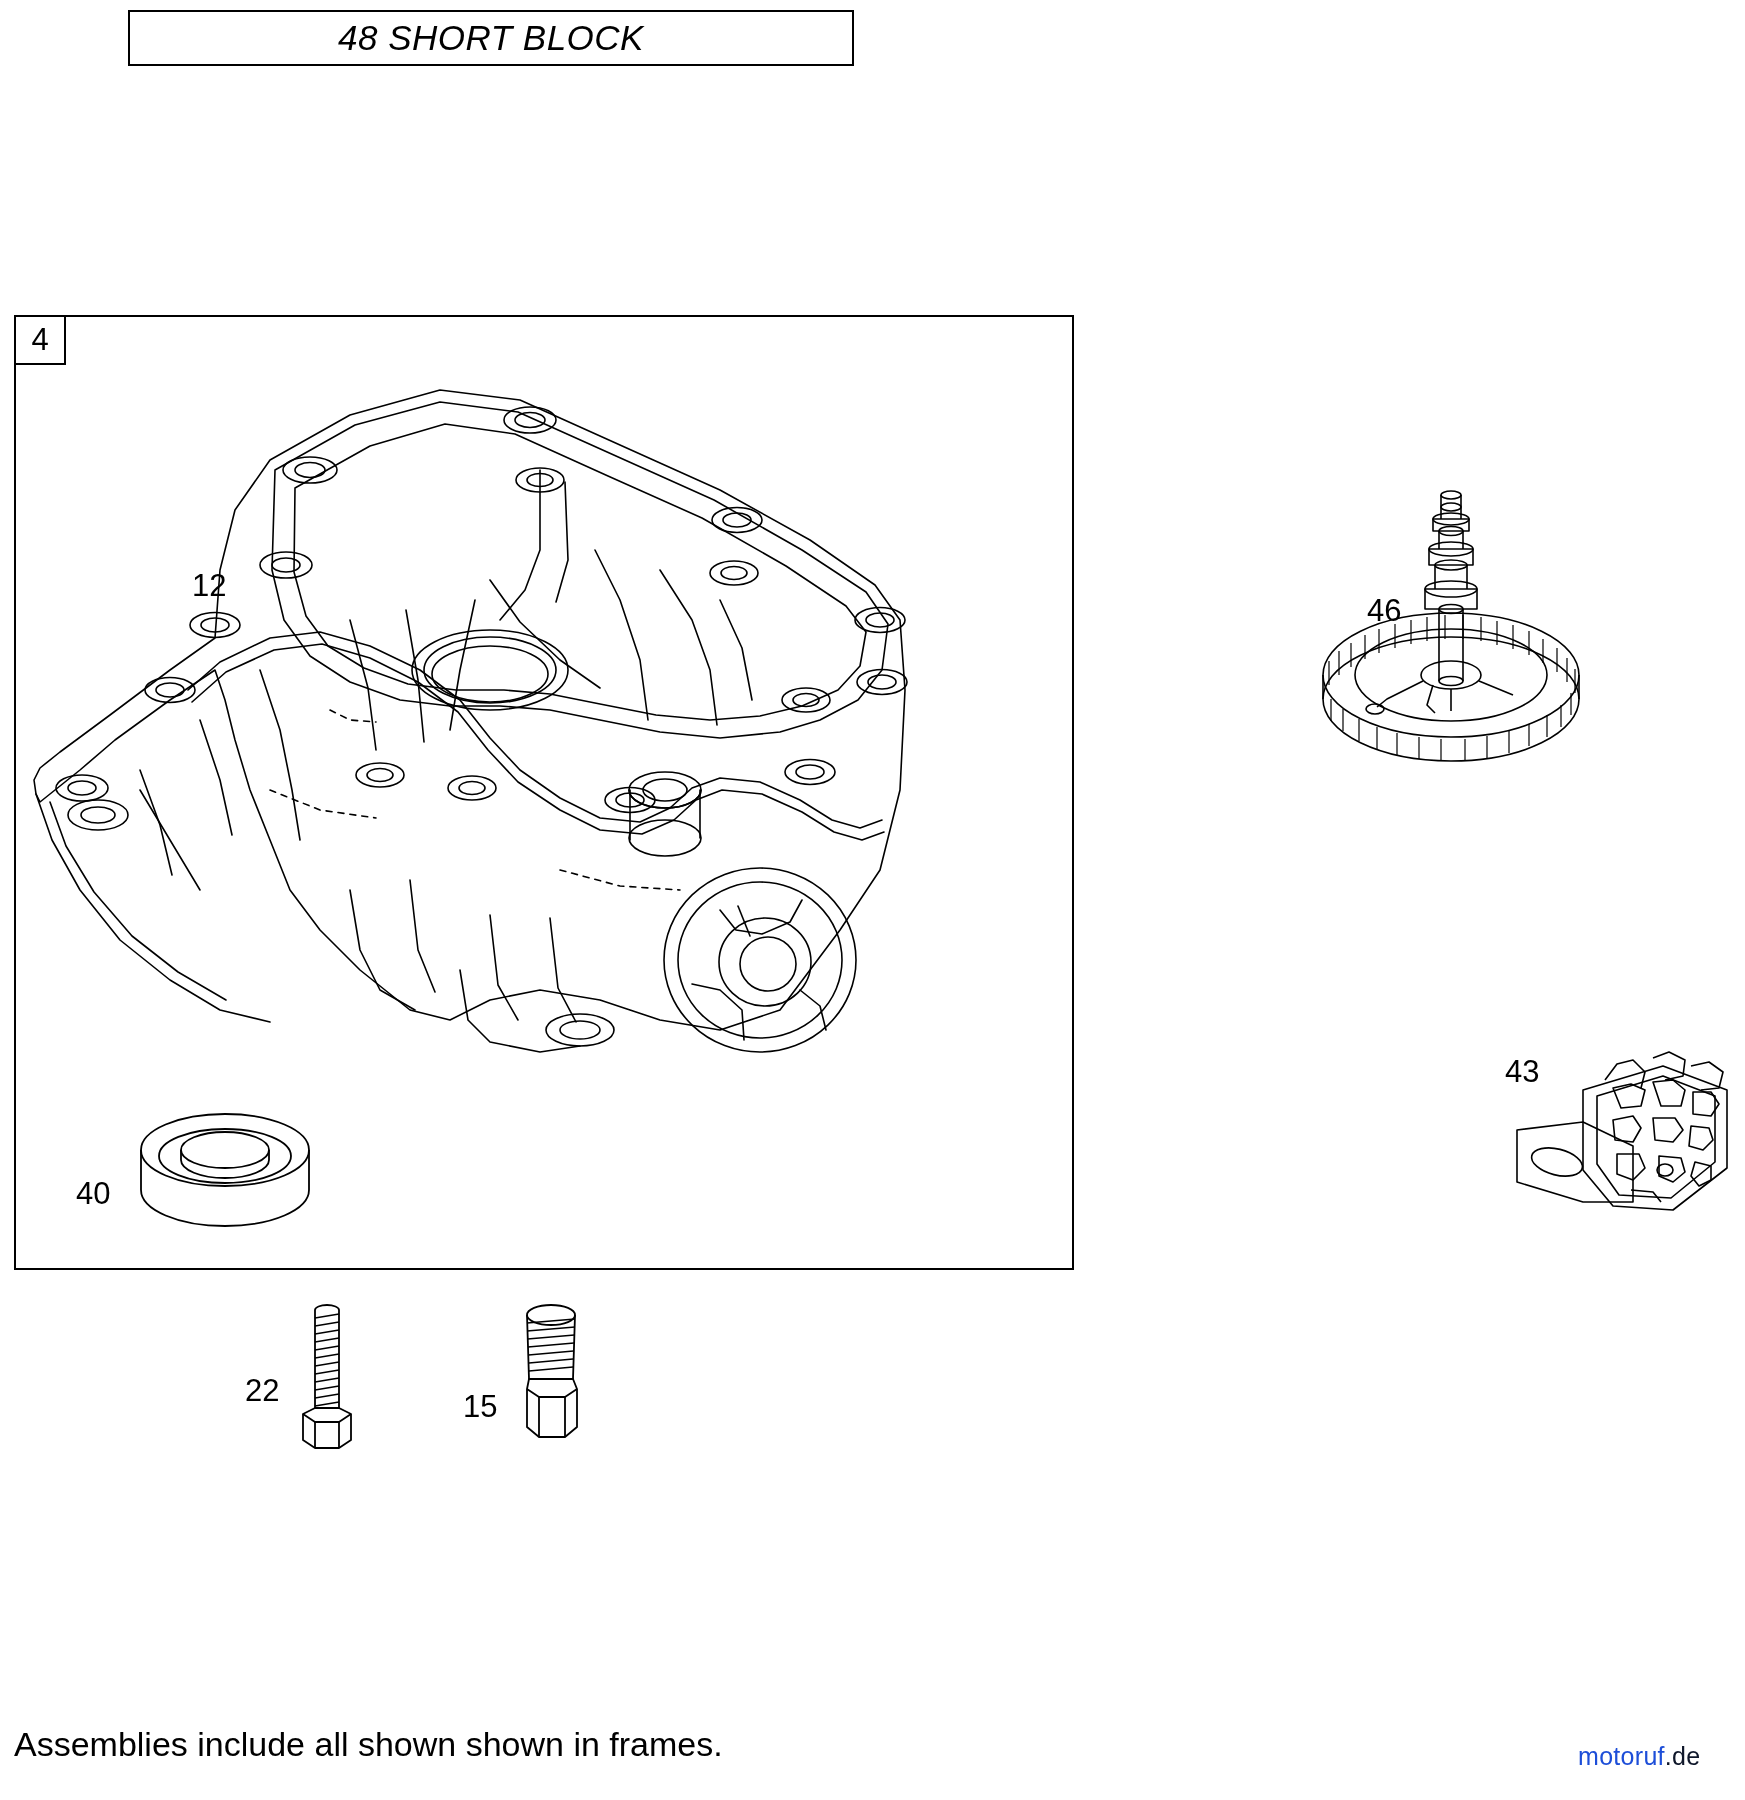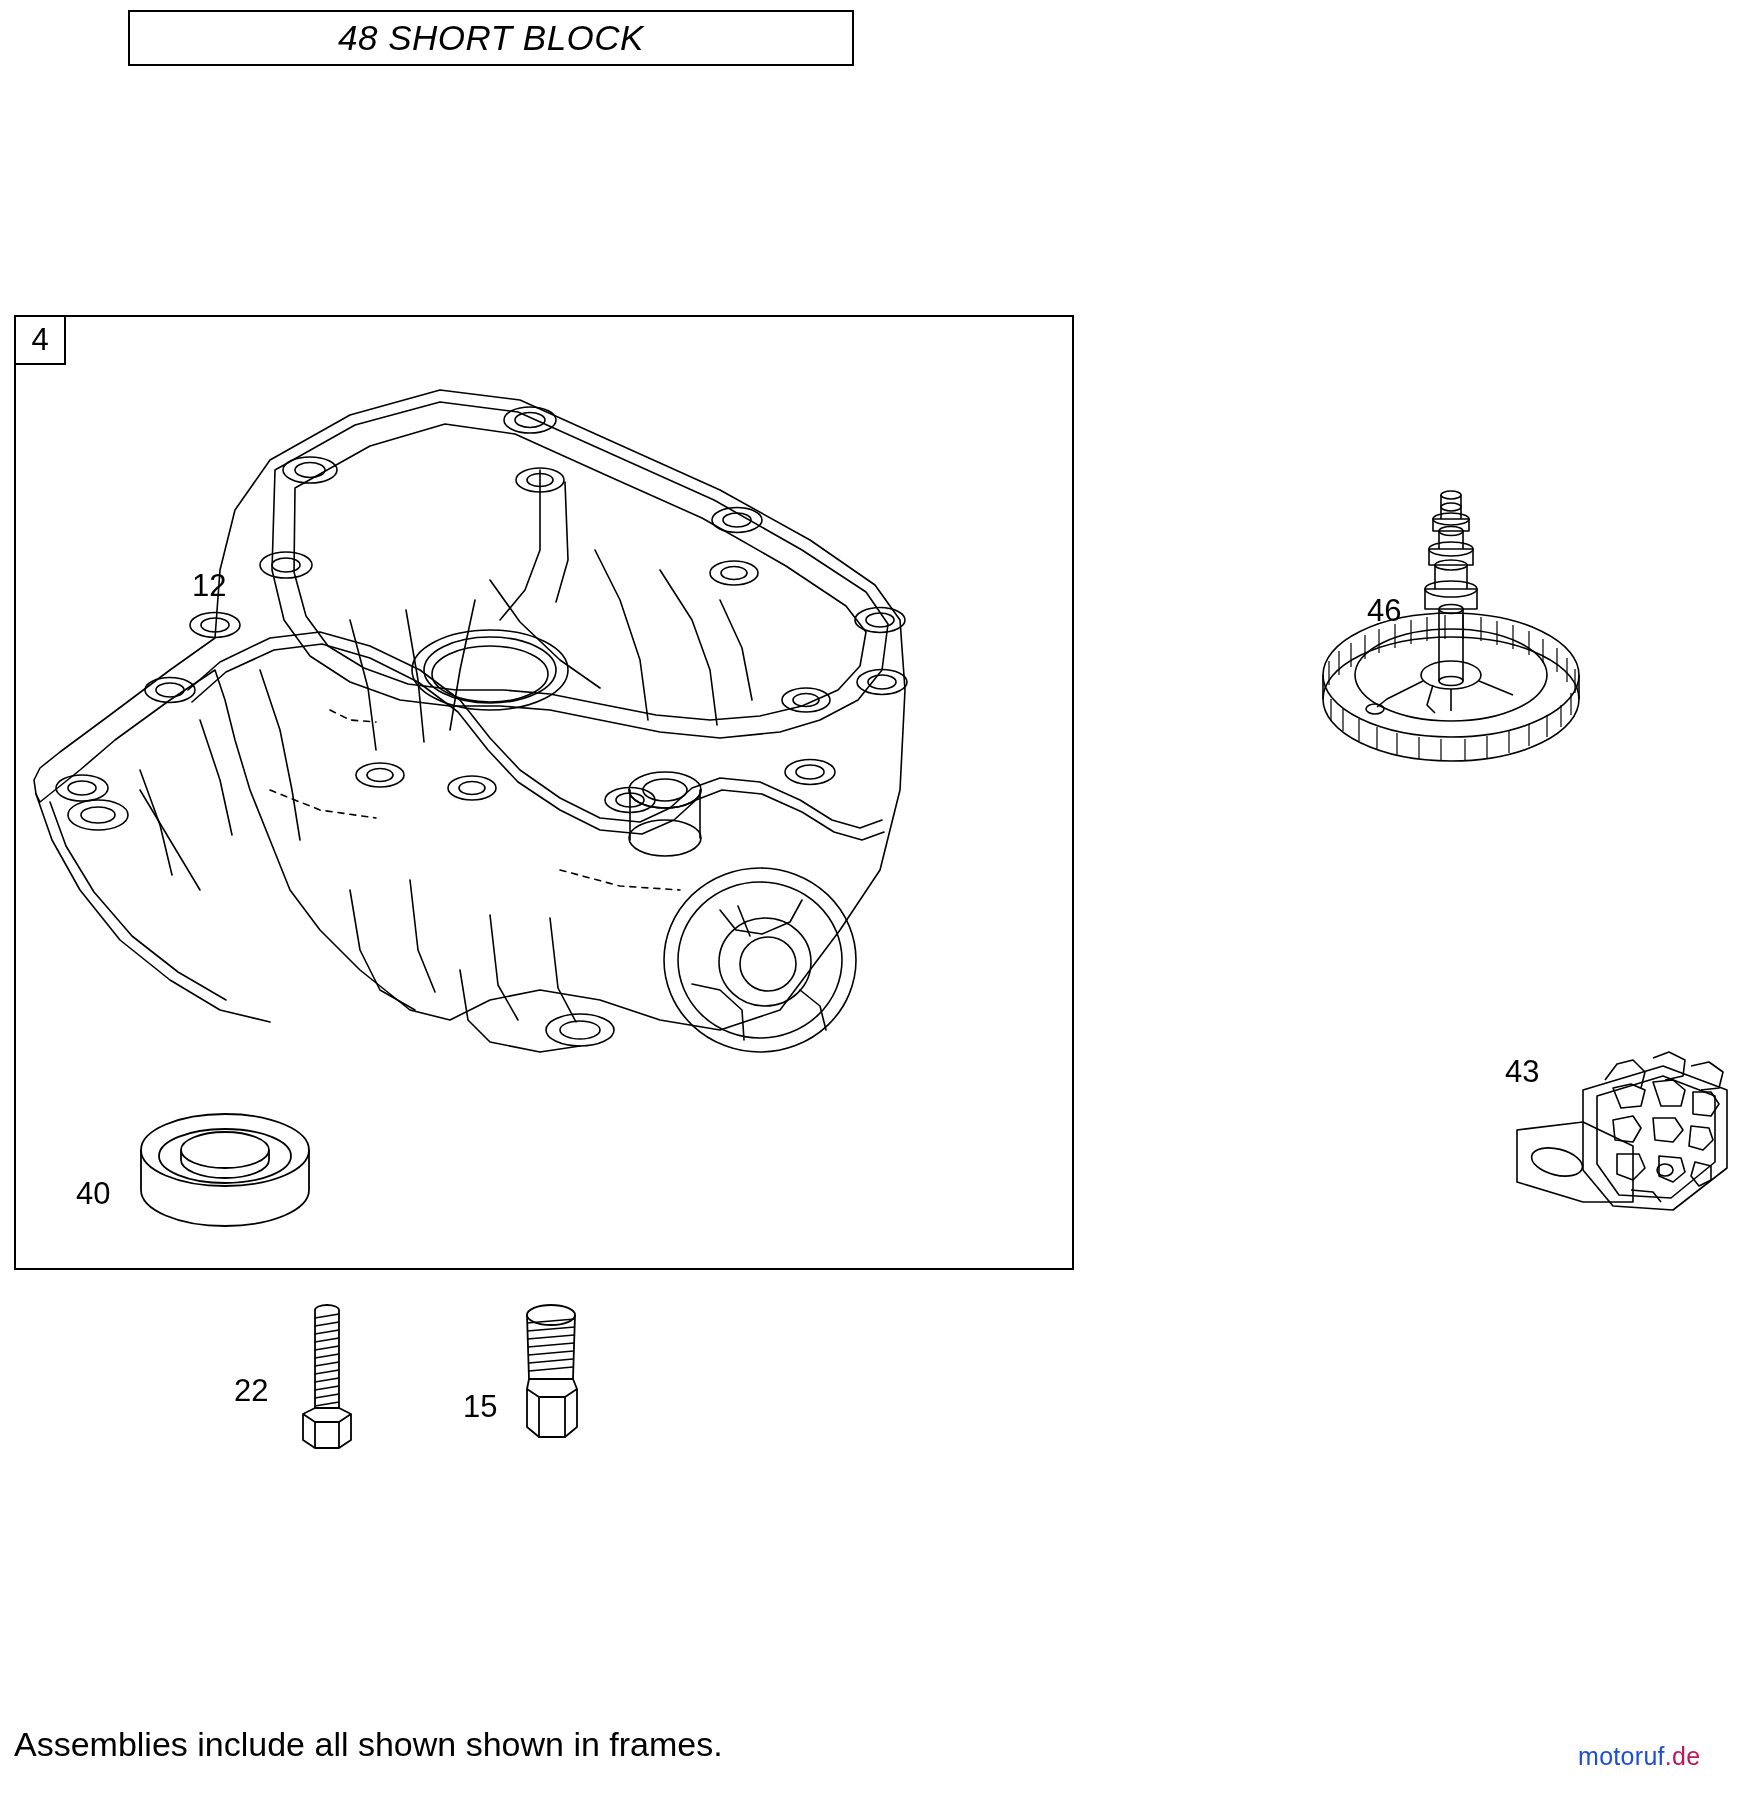--- a/index.html
+++ b/index.html
@@ -75,21 +75,21 @@
 
   
   .callout {
     position: absolute;
     font-size: 31px;
     line-height: 1;
     white-space: nowrap;
   }
   #callout-12 { left: 192px; top: 570px; }
   #callout-20 { left: 76px;  top: 1178px; }
-  #callout-22 { left: 234px; top: 1375px; }
+  #callout-22 { left: 245px; top: 1375px; }
   #callout-15 { left: 463px; top: 1375px; margin-top: 16px; }
   #callout-46 { left: 1367px; top: 595px; }
   #callout-43 { left: 1505px; top: 1056px; }
 
   
   .drawing {
     position: absolute;
   }
   .drawing svg { display: block; }
 
@@ -106,21 +106,21 @@
   #watermark {
     position: absolute;
     left: 1578px;
     top: 1742px;
     font-size: 25px;
     color: #b9b9bd;
     letter-spacing: 0.3px;
     white-space: nowrap;
   }
   #watermark .wm-main { color: #1d4ed8; }
-  #watermark .wm-tld { color: #be185d; }
+  #watermark .wm-tld { color: #0f172a; }
 </style>
 </head>
 <body>
 
 <div id="title-box"></div>
 <div id="title-text">48 SHORT BLOCK</div>
 
 <div id="assembly-frame"></div>
 <div id="frame-number-box"></div>
 <div id="frame-number-label">4</div>

